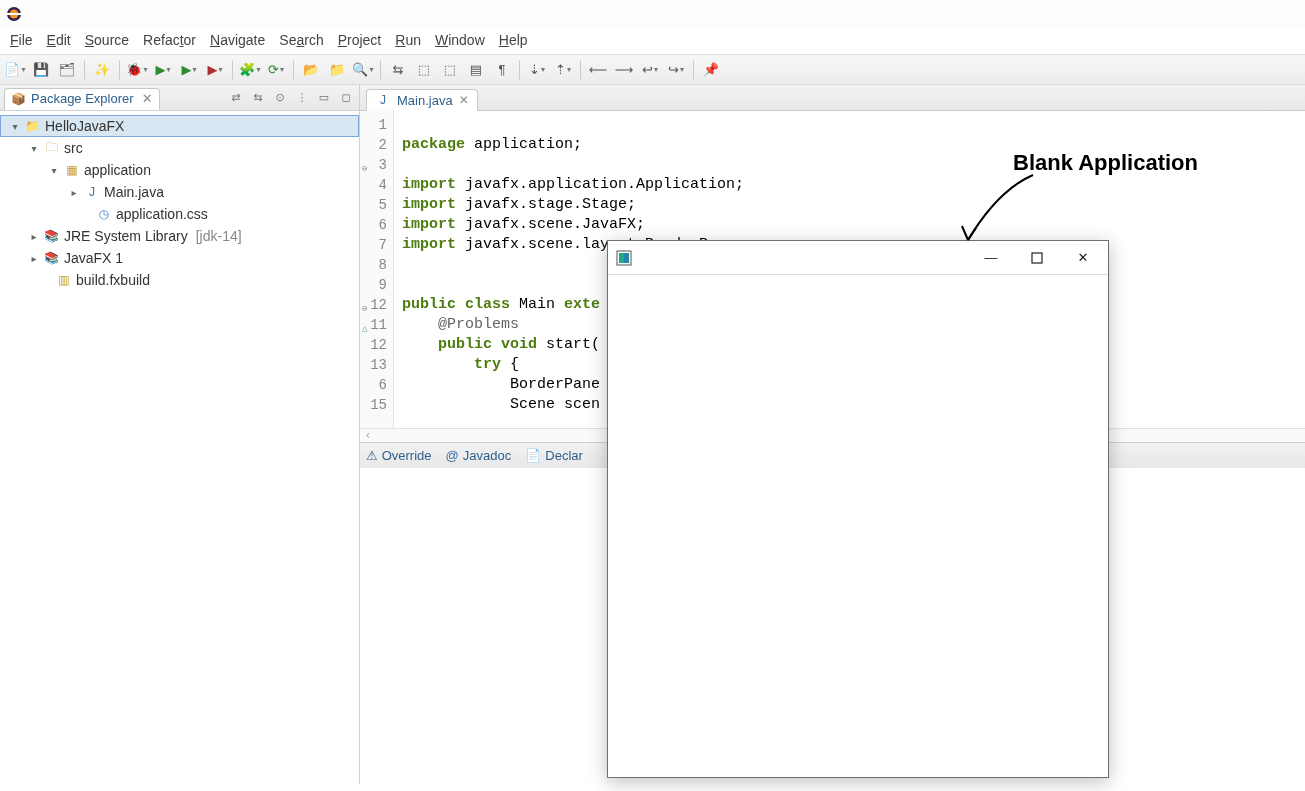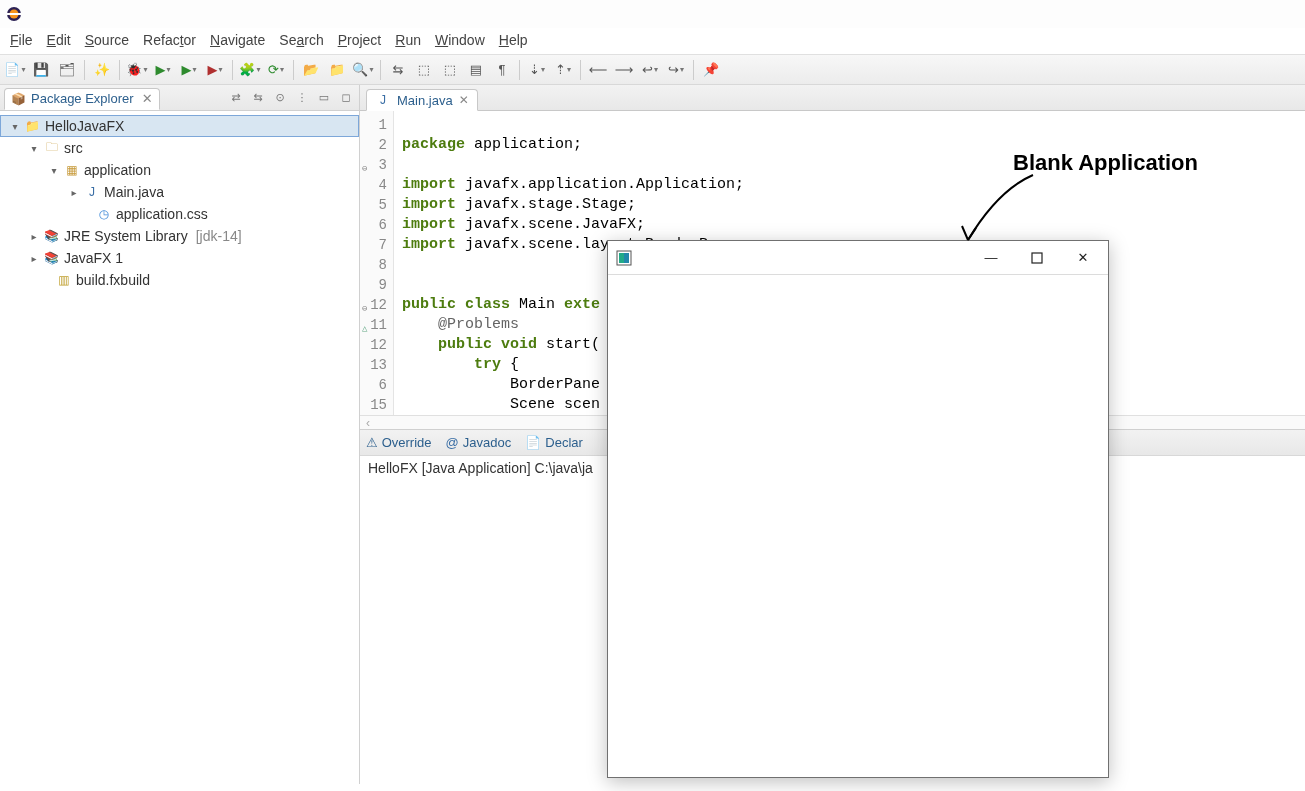--- a/index.html
+++ b/index.html
@@ -409,21 +409,20 @@
         </div>
       <div class="bt">
           <span style="color:#3a6ea5">@</span>
           <span>Javadoc</span>
         </div>
       <div class="bt">
           <span>📄</span>
           <span>Declar</span>
         </div>
     </div>
-    <div class="console-line">HelloFX [Java Application] C:\java\ja</div>
     <div style="flex:1;background:#fff;"></div>
   </div>
 </div>
 
 <div class="javafx-window">
   <div class="javafx-titlebar">
     <svg class="app-ico" viewBox="0 0 16 16">
         <rect x="1" y="1" width="14" height="14" fill="#fff" stroke="#555"></rect>
         <rect x="3" y="3" width="5" height="10" fill="#2a8"></rect>
         <rect x="8" y="3" width="5" height="10" fill="#28a"></rect>

